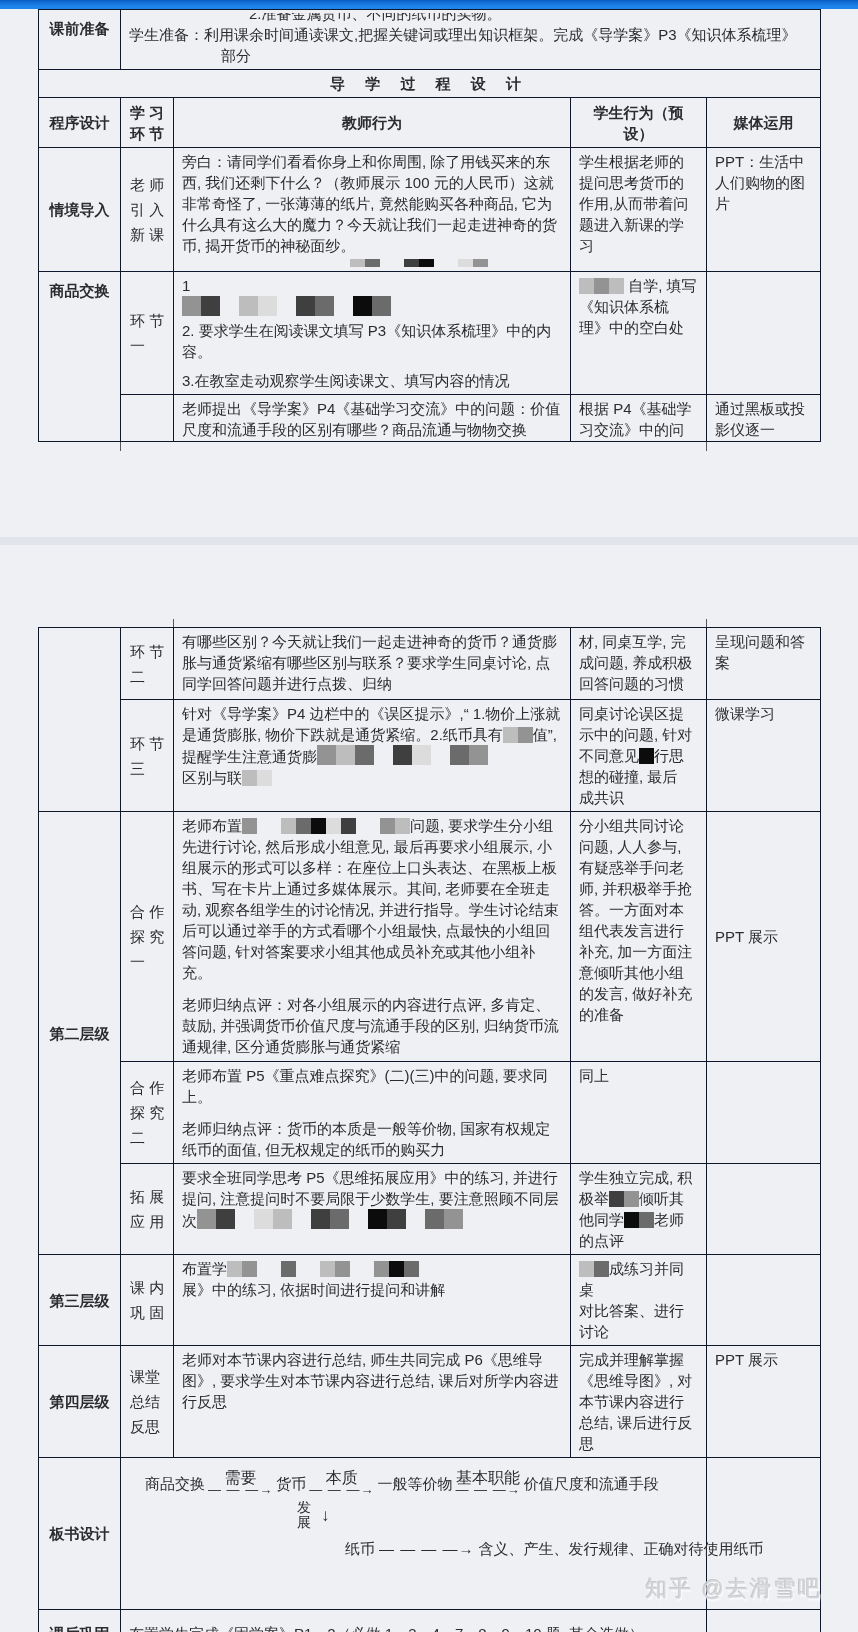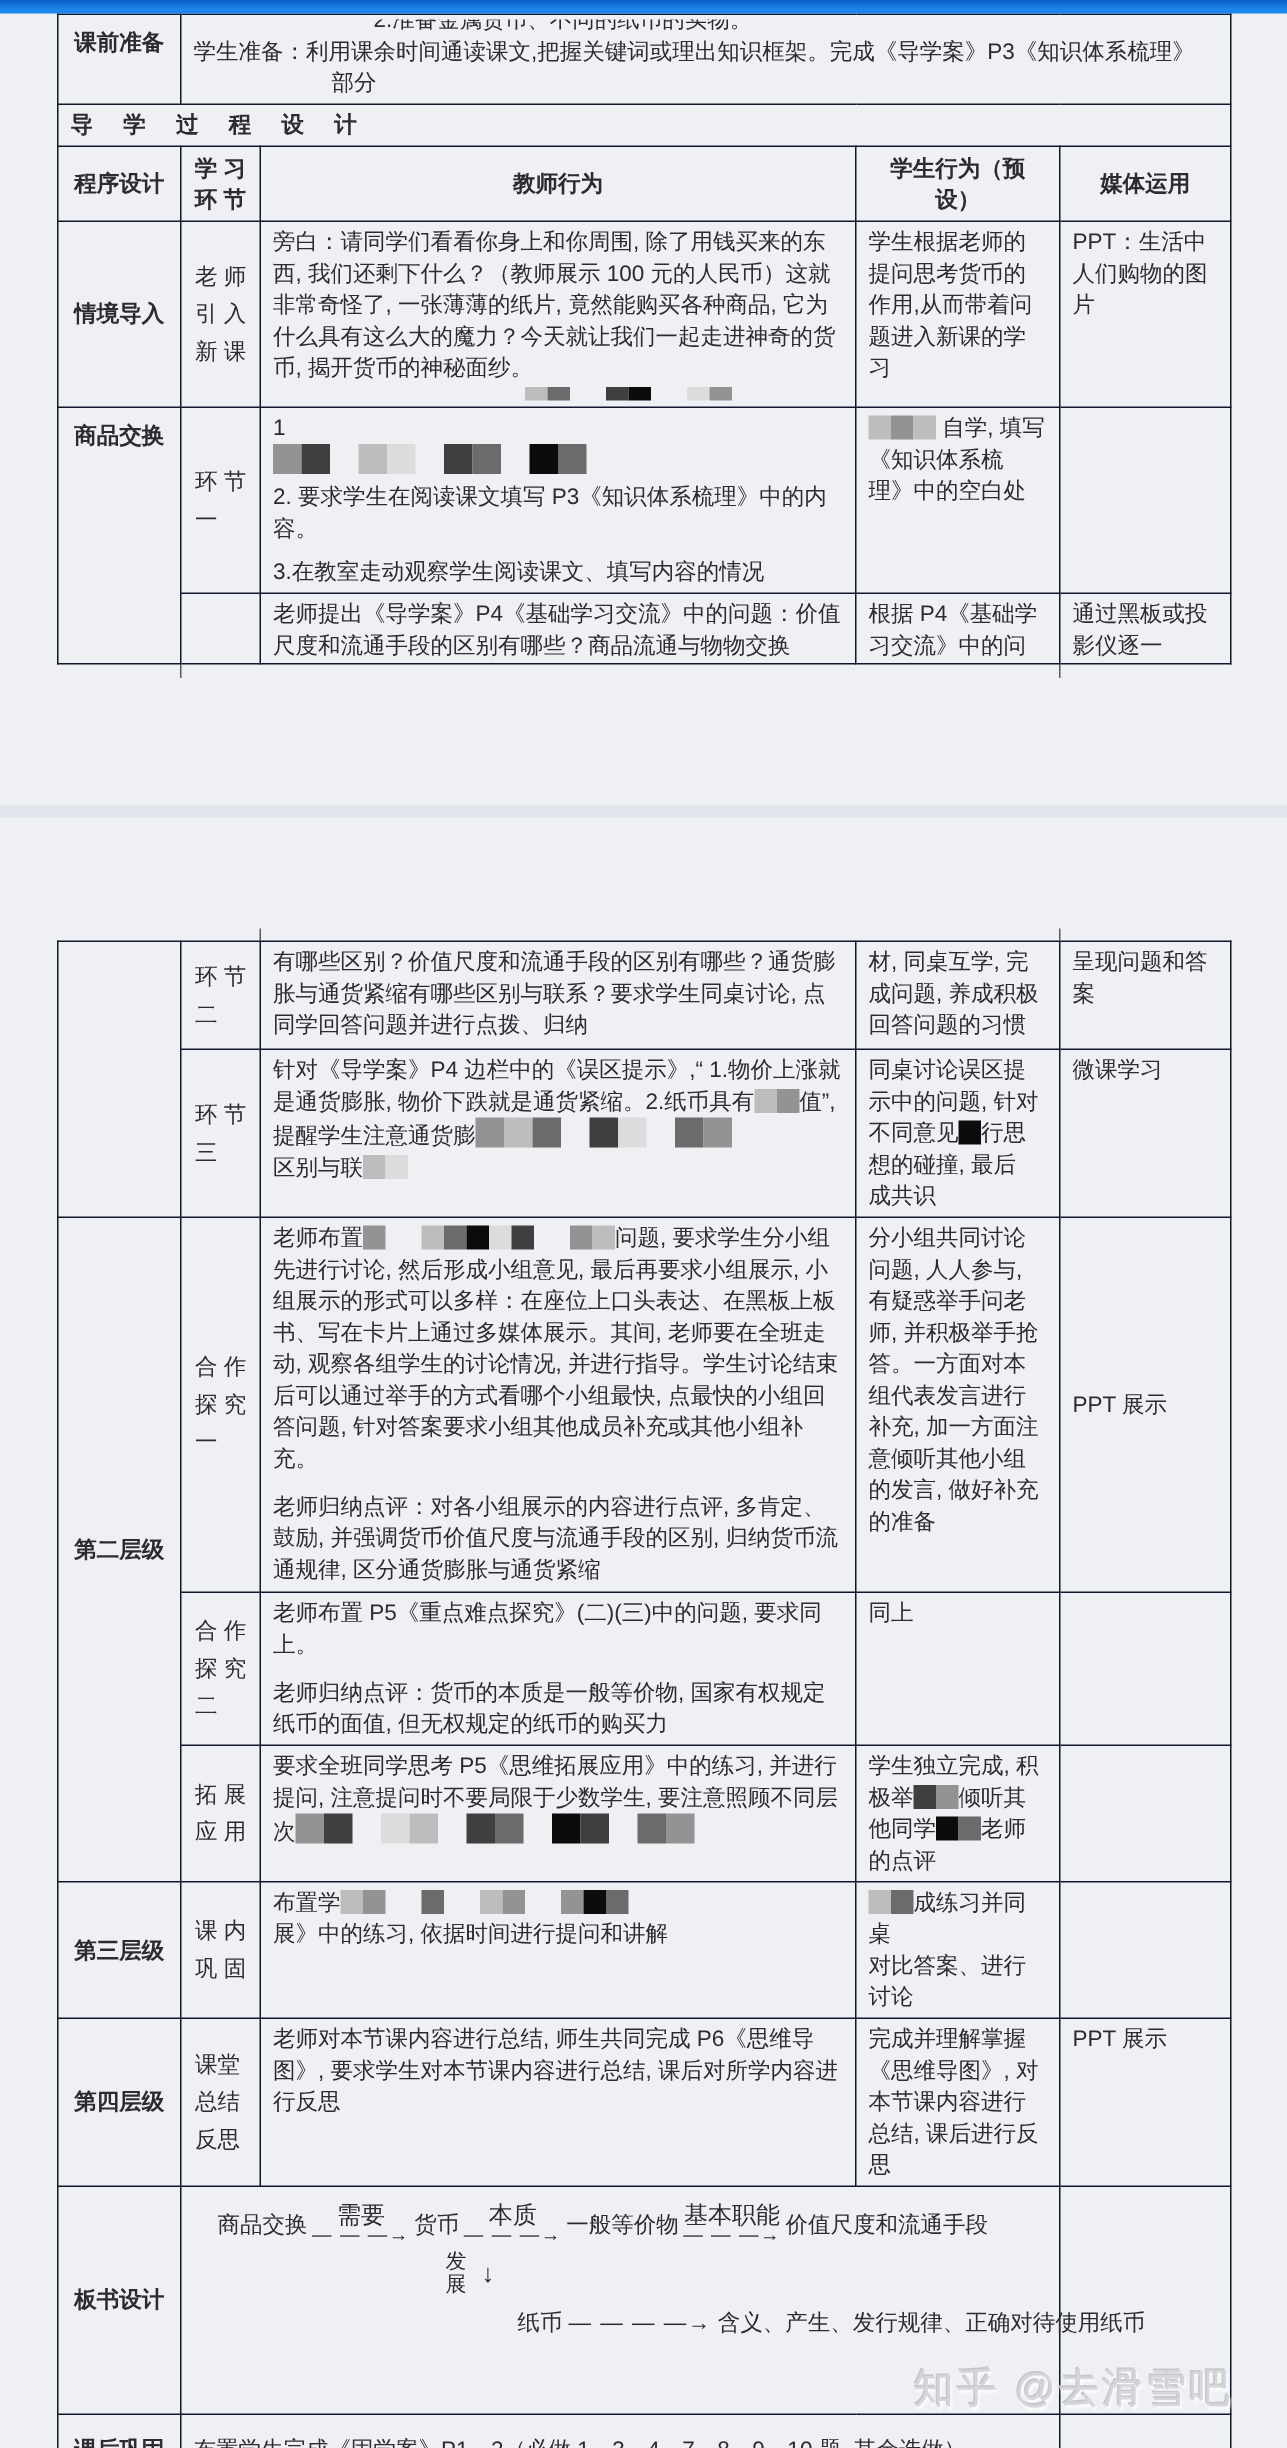--- a/index.html
+++ b/index.html
@@ -18,21 +18,21 @@
   .p1{top:9px;}
   .p2{top:627px;}
   table{border-collapse:collapse;table-layout:fixed;width:782px;}
   td{border:1px solid #0f172a;padding:3px 8px;vertical-align:top;
      font-size:15px;line-height:21px;word-break:break-all;}
   .stage{font-weight:bold;text-align:center;vertical-align:middle;padding:3px 2px;}
   .vtop{vertical-align:top;padding-top:8px;margin-left:36px;}
   .stepcell{white-space:pre-line;vertical-align:middle;text-align:left;
      padding-left:9px;padding-right:2px;line-height:25px;}
   .hdr{font-weight:bold;text-align:center;vertical-align:middle;white-space:pre-line;}
-  .title-cell{font-weight:bold;letter-spacing:8px;vertical-align:middle;}
+  .title-cell{text-align:center;font-weight:bold;letter-spacing:8px;vertical-align:middle;}
   p{margin:0 0 11px 0;}
   p:last-child{margin-bottom:0;}
   .cut{overflow:hidden;}
   .prep-top{height:11px;overflow:hidden;padding-left:120px;}
   .prep-top span{display:block;margin-top:-10px;}
   .prep-indent{display:block;padding-left:92px;}
   
   .mz{display:inline-flex;vertical-align:-3px;}
   .mz i{display:block;width:15px;height:16px;}
   .mz.lg i{width:19px;height:20px;}
@@ -45,21 +45,21 @@
   .b-line1{display:flex;align-items:center;flex-wrap:nowrap;white-space:nowrap;}
   .arr{display:inline-flex;flex-direction:column;align-items:center;margin:0 3px;}
   .arr .lbl{font-size:16px;line-height:13px;}
   .arr .ln{font-size:13px;line-height:12px;letter-spacing:1px;}
   .b-down{display:flex;align-items:center;margin:4px 0 8px 152px;}
   .vert{white-space:pre-line;line-height:15px;font-size:14px;}
   .darr{margin-left:10px;font-size:17px;}
   .b-line3{display:flex;align-items:flex-end;margin-left:200px;white-space:nowrap;}
   .b-line3 .ln2{margin:0 4px;letter-spacing:1px;}
   .stub{position:absolute;width:1px;background:#55585c;}
-  .wm{position:absolute;top:1574px;right:36px;font-size:27px;letter-spacing:2px;
+  .wm{position:absolute;top:1574px;right:36px;font-size:22px;letter-spacing:2px;
       color:#d5d6da;text-shadow:-1px -1px 0 #c7c8cc,1px 2px 2px #ffffff;}
 </style>
 </head>
 <body>
 
 <div class="topbar"></div>
 <div class="sep-band"></div>
 
 <div class="page p1">
   <table>
@@ -176,21 +176,21 @@
         <col style="width:53px">
         <col style="width:397px">
         <col style="width:136px">
         <col style="width:114px">
       </colgroup>
     <tbody>
         <tr style="height:72px">
       <td rowspan="2"></td>
       <td class="stepcell">环 节
 二</td>
-      <td>有哪些区别？价值尺度和流通手段的区别有哪些？通货膨胀与通货紧缩有哪些区别与联系？要求学生同桌讨论, 点同学回答问题并进行点拨、归纳</td>
+      <td>有哪些区别？今天就让我们一起走进神奇的货币？通货膨胀与通货紧缩有哪些区别与联系？要求学生同桌讨论, 点同学回答问题并进行点拨、归纳</td>
       <td>材, 同桌互学, 完成问题, 养成积极回答问题的习惯</td>
       <td>呈现问题和答案</td>
     </tr>
     <tr style="height:92px">
       <td class="stepcell">环 节
 三</td>
       <td>
         <span>针对《导学案》P4 边栏中的《误区提示》,“ 1.物价上涨就是通货膨胀, 物价下跌就是通货紧缩。2.纸币具有</span><span class="mz">
               <i class="c4"></i>
               <i class="c3"></i>

